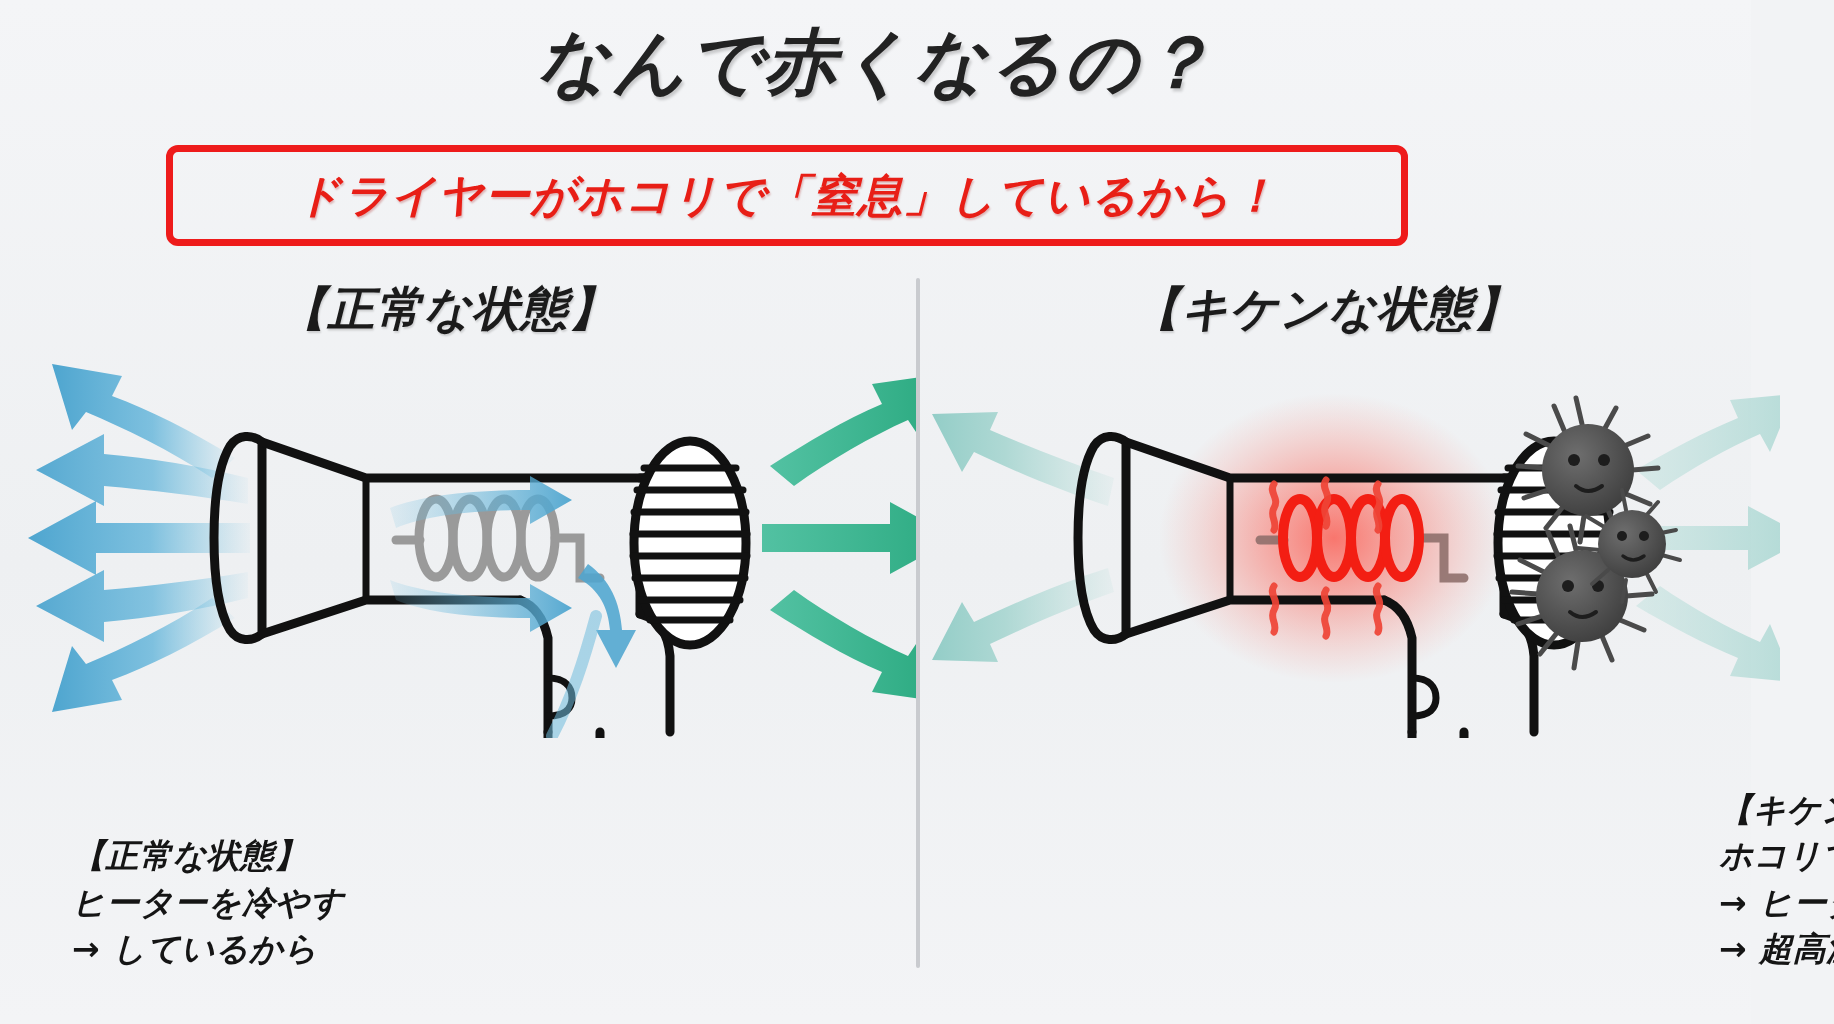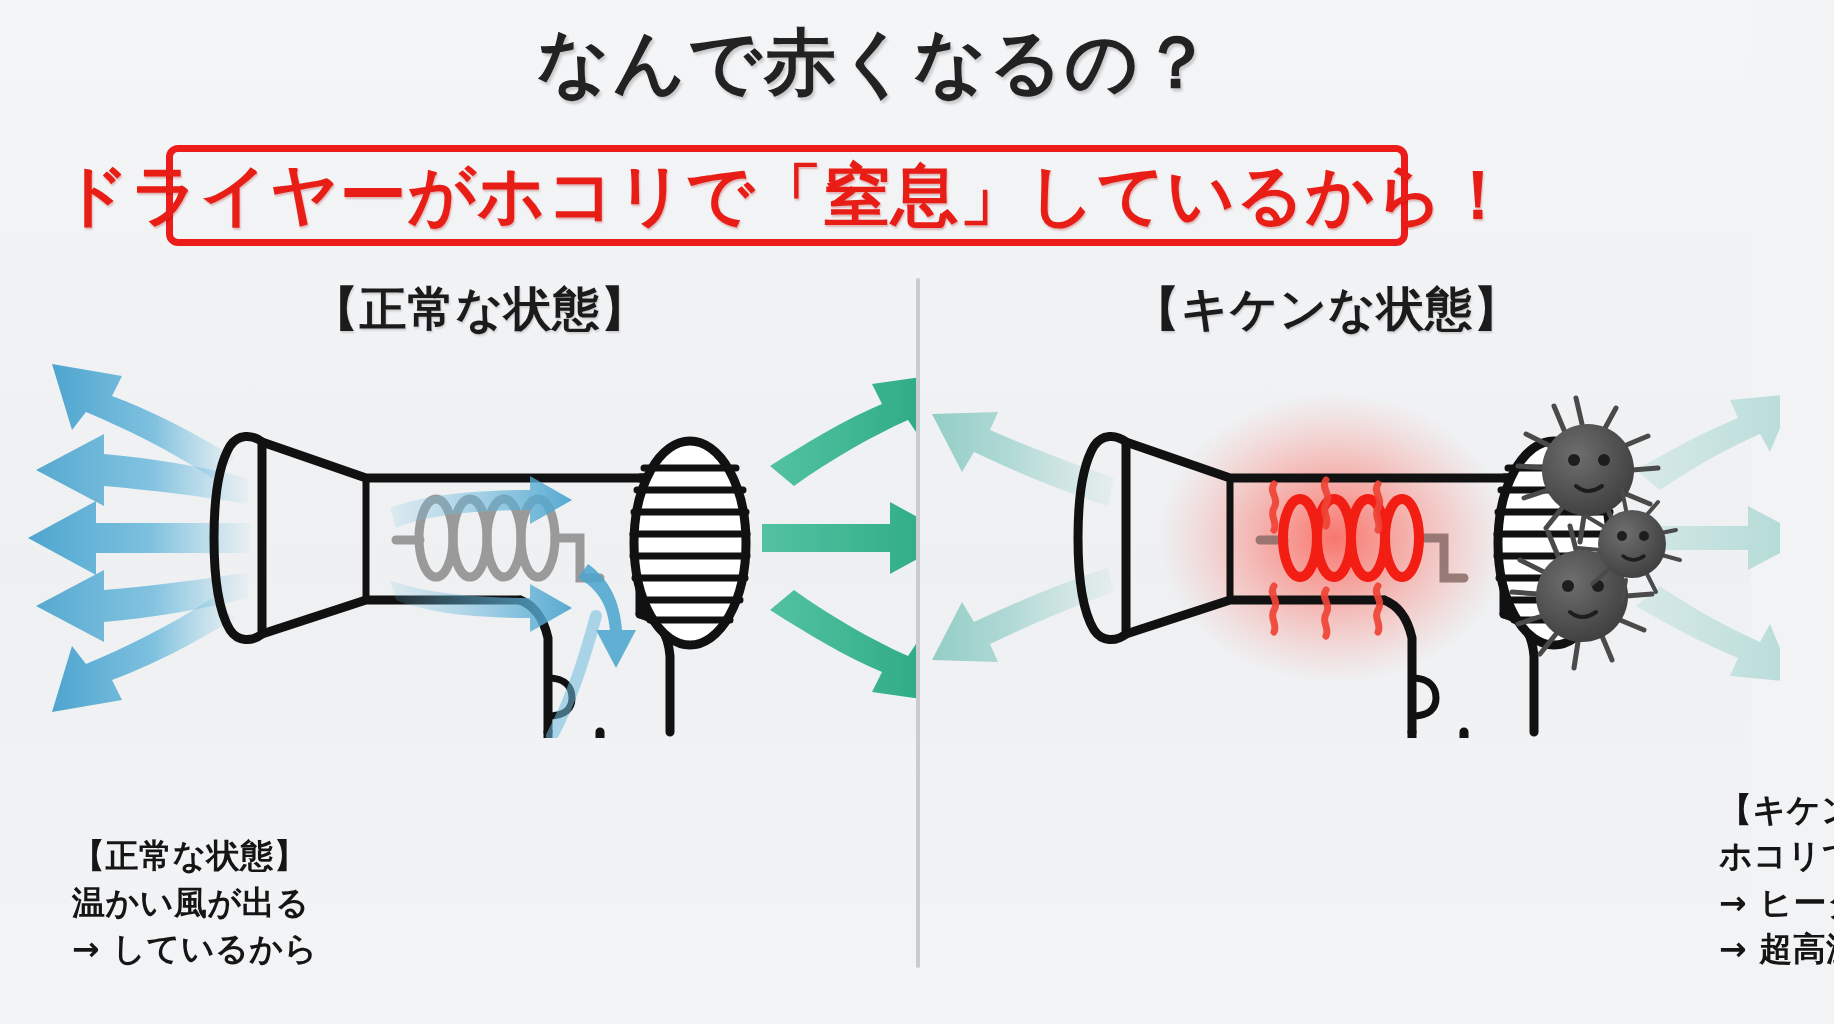--- a/index.html
+++ b/index.html
@@ -7,20 +7,21 @@
   html, body {
     width: 1834px; height: 1024px;
     background: #f2f3f5;
     font-family: "DejaVu Sans", "Liberation Sans", sans-serif;
     overflow: hidden;
   }
   #page {
     position: relative;
     width: 1751px; height: 1024px;
     background: linear-gradient(180deg,#f4f5f7 0%, #eef0f2 55%, #f3f4f6 100%);
+    font-style: italic;
   }
 
   
   #title {
     position: absolute; top: 26px; left: 0; width: 100%;
     text-align: center;
     font-size: 72px;
     font-weight: 900;
     letter-spacing: 2px;
     color: #222222;
@@ -32,40 +33,40 @@
   #headline-box {
     position: absolute;
     top: 145px; left: 166px;
     width: 1242px; height: 101px;
     border: 7px solid #ee1b1b;
     border-radius: 12px;
     background: transparent;
     display: flex; align-items: center; justify-content: center;
   }
   #headline-text {
-    font-size: 67px;
+    font-size: 45px;
     font-weight: 900;
     color: #e81e16;
     letter-spacing: 1px;
     text-shadow: 1px 2px 2px rgba(160,0,0,0.25);
     white-space: nowrap;
   }
 
   
   #divider {
     position: absolute;
     left: 916px; top: 278px;
     width: 4px; height: 690px;
     background: #c9cbcf;
     border-radius: 2px;
   }
 
   
   .panel { position: absolute; top: 270px; height: 740px; }
-  #panel-normal { left: 0; width: 916px; padding-left: 32px; }
+  #panel-normal { left: 0; width: 916px; }
   #panel-danger { left: 864px; width: 916px; }
 
   .panel-header {
     position: absolute; top: 8px; width: 100%;
     text-align: center;
     font-size: 47px;
     font-weight: 900;
     color: #1b1b1b;
     letter-spacing: 1px;
     text-shadow: 1px 2px 2px rgba(0,0,0,0.15);
@@ -204,21 +205,21 @@
                    C 872 98 830 122 794 148 Z" fill="url(#greenFade)"></path>
           <path d="M 762 186 L 890 186 L 890 164 L 956 200 L 890 236 L 890 214 L 762 214 Z" fill="url(#greenFade)"></path>
           <path d="M 770 272 C 808 296 844 318 882 334 L 872 354 L 942 364 L 920 300 L 908 318
                    C 872 302 830 278 794 252 Z" fill="url(#greenFade)"></path>
         </g>
       </svg>
     </div>
 
     <div class="caption" id="caption-normal">
       <div>【正常な状態】</div>
-      <div>温かい風が出る</div>
+      <div>ヒーターを冷やす</div>
       <div>→ しているから</div>
     </div>
   </div>
 
   <div class="panel" id="panel-danger">
     <div class="panel-header">【キケンな状態】</div>
 
     <div class="illustration">
       <svg viewBox="0 0 916 400" width="916" height="400" xmlns="http://www.w3.org/2000/svg">
         <defs>

